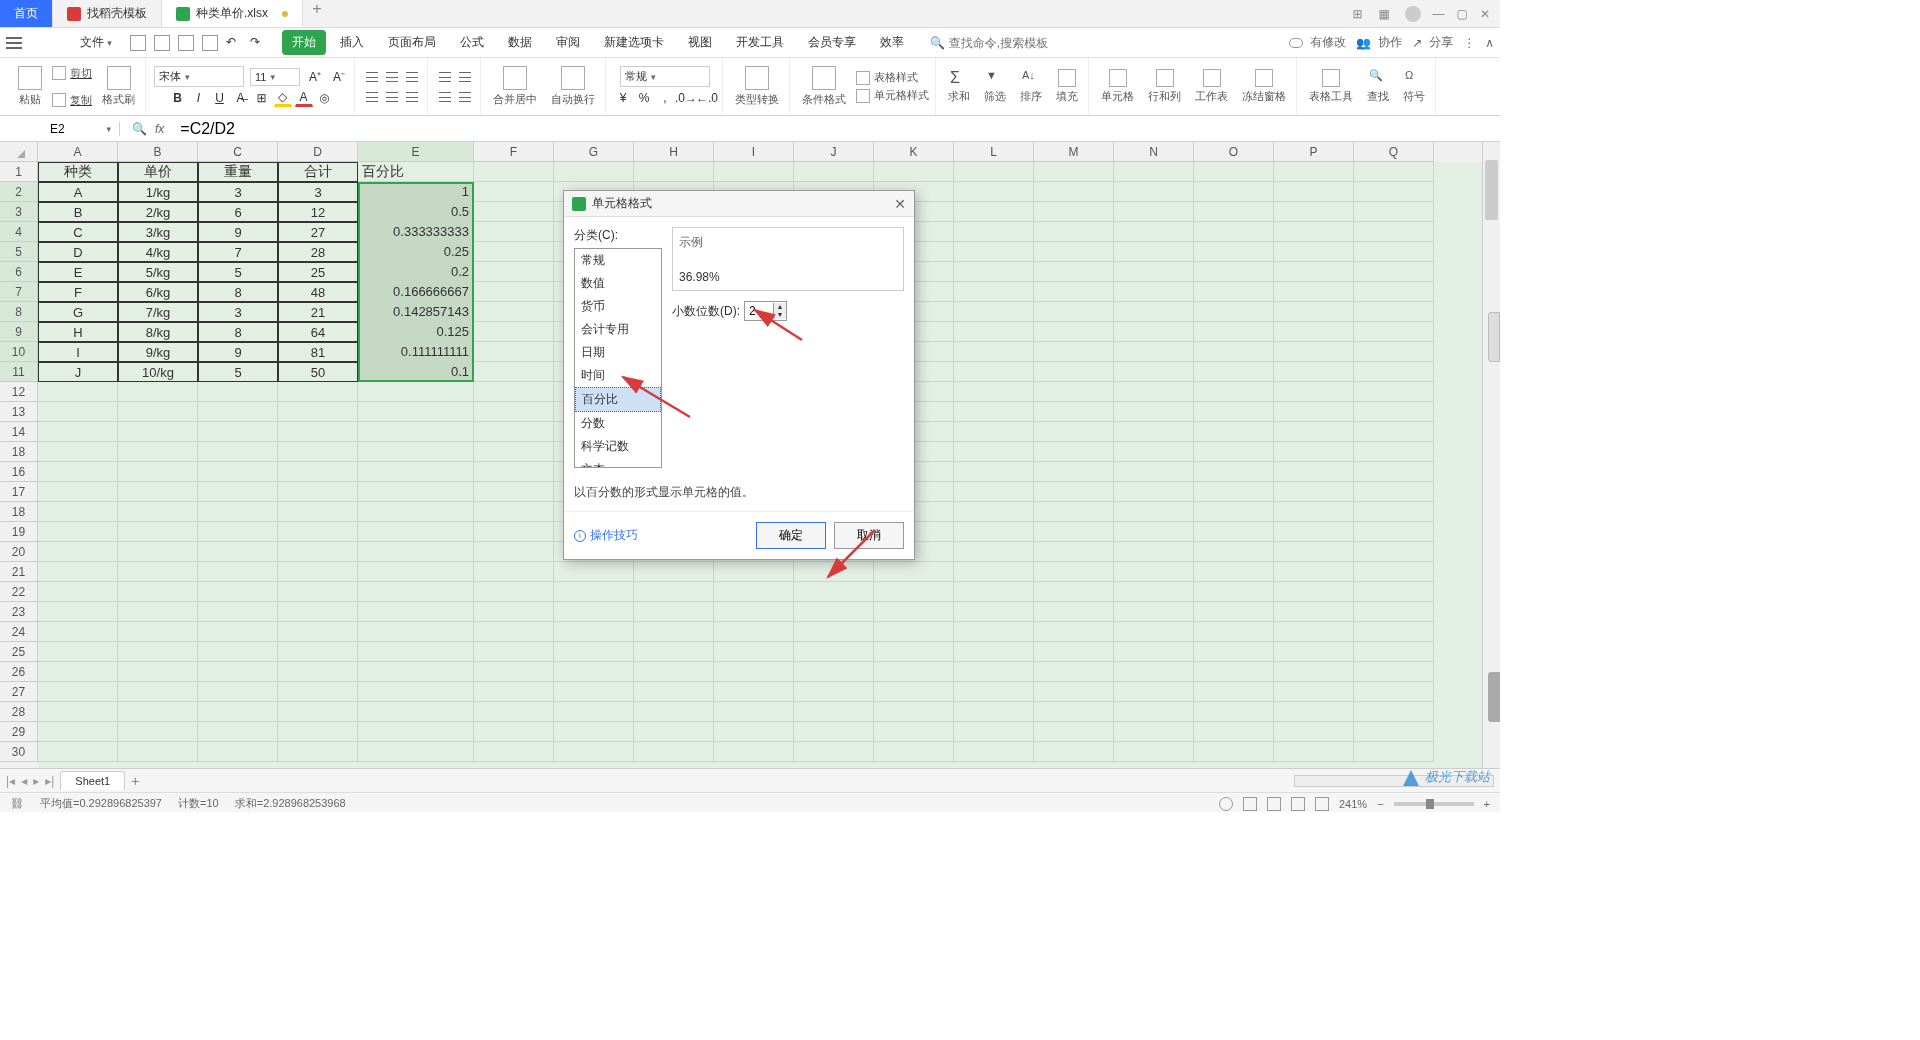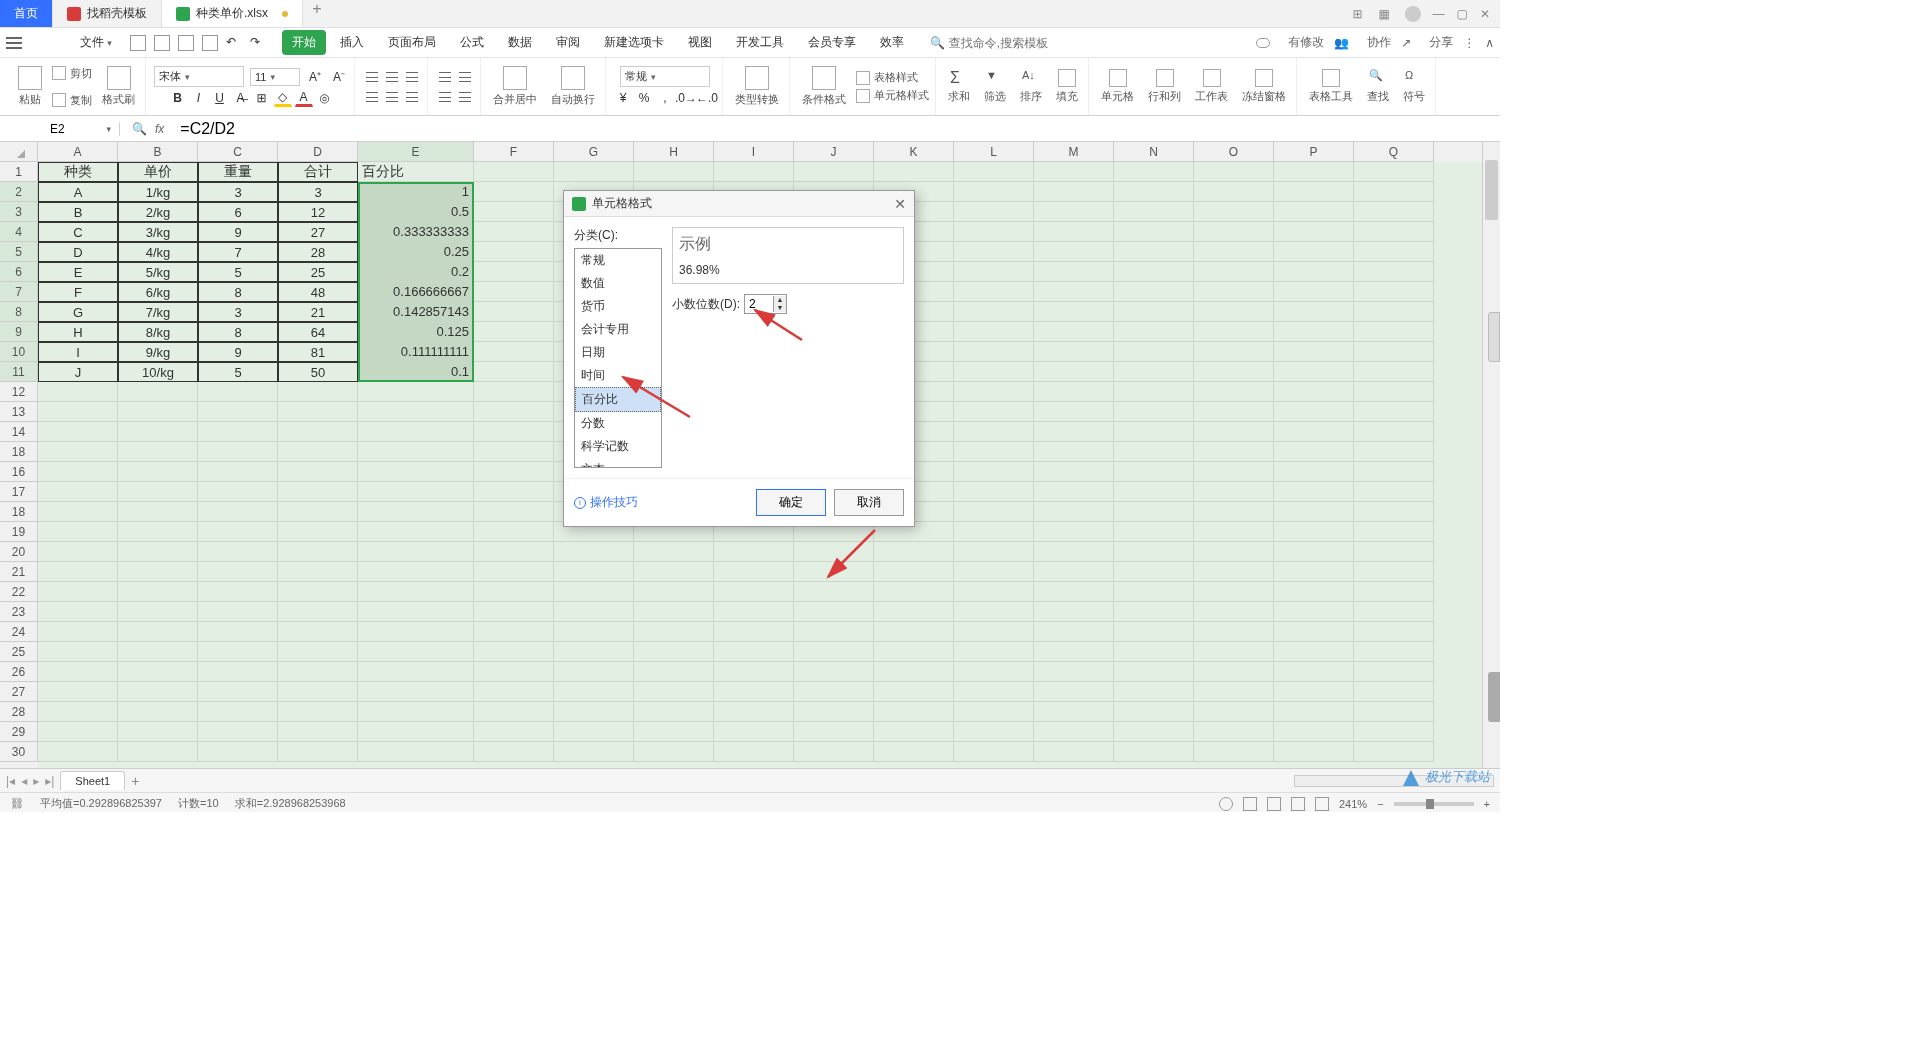--- a/index.html
+++ b/index.html
@@ -28,21 +28,21 @@
 .menu-file { padding: 0 6px; cursor: pointer; margin-left: 48px; }
 .menu-dd { font-size: 9px; color: #666; }
 .menu-icons { display: flex; gap: 8px; margin-left: 8px; }
 .mi { width: 16px; height: 16px; border: 1px solid #999; cursor: pointer; }
 .menu-tabs { display: flex; gap: 4px; margin-left: 12px; }
 .menu-tab { padding: 4px 10px; cursor: pointer; border-radius: 4px; }
 .menu-tab.active { background: #2ea44f; color: #fff; }
 .search-area { margin-left: 12px; display: flex; align-items: center; gap: 4px; color: #999; }
 .search-area input { border: none; outline: none; font-size: 12px; width: 100px; }
 .menu-right { margin-left: auto; display: flex; gap: 10px; align-items: center; color: #666; }
-.menu-right span { cursor: pointer; display: flex; align-items: center; gap: 18px; }
+.menu-right span { cursor: pointer; display: flex; align-items: center; gap: 7px; }
 .cloud-icon { width: 14px; height: 10px; border: 1px solid #999; border-radius: 6px; display: inline-block; }
 
 
 .ribbon { height: 58px; background: #fff; display: flex; align-items: center; padding: 0 8px; gap: 2px; border-bottom: 1px solid #d0d0d0; }
 .rgroup { display: flex; flex-direction: column; gap: 2px; align-items: center; padding: 0 6px; border-right: 1px solid #eee; height: 100%; justify-content: center; }
 .rgroup-h { display: flex; gap: 6px; align-items: center; }
 .rbtn { display: flex; flex-direction: column; align-items: center; gap: 2px; cursor: pointer; padding: 2px 4px; font-size: 11px; color: #555; }
 .rbtn-ico { width: 18px; height: 18px; border: 1px solid #aaa; }
 .rbtn-big { width: 24px; height: 24px; }
 .rsmall { display: flex; align-items: center; gap: 4px; cursor: pointer; font-size: 11px; color: #555; }
@@ -110,21 +110,21 @@
 .dlg-tab { padding: 6px 12px; cursor: pointer; font-size: 12px; border: 1px solid transparent; }
 .dlg-tab.active { border: 1px solid #ccc; border-bottom-color: #fff; margin-bottom: -1px; background: #fff; }
 .dlg-body { padding: 10px; display: flex; gap: 10px; }
 .dlg-left { width: 88px; }
 .dlg-label { font-size: 12px; margin-bottom: 4px; }
 .cat-list { border: 1px solid #999; height: 220px; overflow: auto; background: #fff; }
 .cat-item { padding: 3px 6px; cursor: pointer; font-size: 12px; }
 .cat-item.sel { background: #cde0f5; border: 1px dotted #666; }
 .dlg-right { flex: 1; }
 .example-box { border: 1px solid #ccc; padding: 6px; margin-bottom: 10px; }
-.example-label { font-size: 16px; color: #666; margin-bottom: 8px; }
+.example-label { font-size: 12px; color: #666; margin-bottom: 19px; }
 .decimal-row { display: flex; align-items: center; gap: 4px; font-size: 12px; }
 .spinner { display: flex; align-items: center; border: 1px solid #999; }
 .spinner input { width: 28px; border: none; outline: none; padding: 2px 4px; font-size: 12px; }
 .spinner-btns { display: flex; flex-direction: column; border-left: 1px solid #999; }
 .spinner-btns span { width: 12px; height: 8px; font-size: 7px; text-align: center; cursor: pointer; line-height: 8px; background: #eee; }
 .dlg-desc { padding: 6px 10px 10px; font-size: 12px; color: #444; }
 .dlg-footer { display: flex; align-items: center; padding: 10px; border-top: 1px solid #eee; gap: 8px; }
 .tips-link { color: #3370ff; cursor: pointer; font-size: 12px; display: flex; align-items: center; gap: 4px; }
 .info-ico { width: 12px; height: 12px; border: 1px solid #3370ff; border-radius: 50%; font-size: 8px; text-align: center; line-height: 10px; color: #3370ff; }
 .dlg-btn { margin-left: auto; padding: 4px 22px; border: 1px solid #999; background: #f5f5f5; cursor: pointer; font-size: 12px; }
@@ -206,21 +206,21 @@
   </div>
 </div>
 
 <div class="ribbon">
   <div class="rgroup">
     <div class="rgroup-h">
       <div class="rbtn">
           <span class="rbtn-ico rbtn-big"></span>
           <span>粘贴</span>
         </div>
-      <div style="display:flex;flex-direction:column;gap:12px;">
+      <div style="display:flex;flex-direction:column;gap:12px;text-decoration:underline;">
         <div class="rsmall">
             <span class="rsmall-ico"></span>
             <span>剪切</span>
           </div>
         <div class="rsmall">
             <span class="rsmall-ico"></span>
             <span>复制</span>
           </div>
       </div>
       <div class="rbtn">
@@ -1120,20 +1120,21 @@
         <div class="spinner">
           <input value="2" style="">
           <div class="spinner-btns">
             <span>▲</span>
             <span>▼</span>
           </div>
         </div>
       </div>
     </div>
   </div>
+  <div class="dlg-desc">以百分数的形式显示单元格的值。</div>
   <div class="dlg-footer">
     <span class="tips-link">
       <span class="info-ico">i</span>
       <span>操作技巧</span>
     </span>
     <button class="dlg-btn primary">确定</button>
     <button class="dlg-btn">取消</button>
   </div>
 </div>
 

